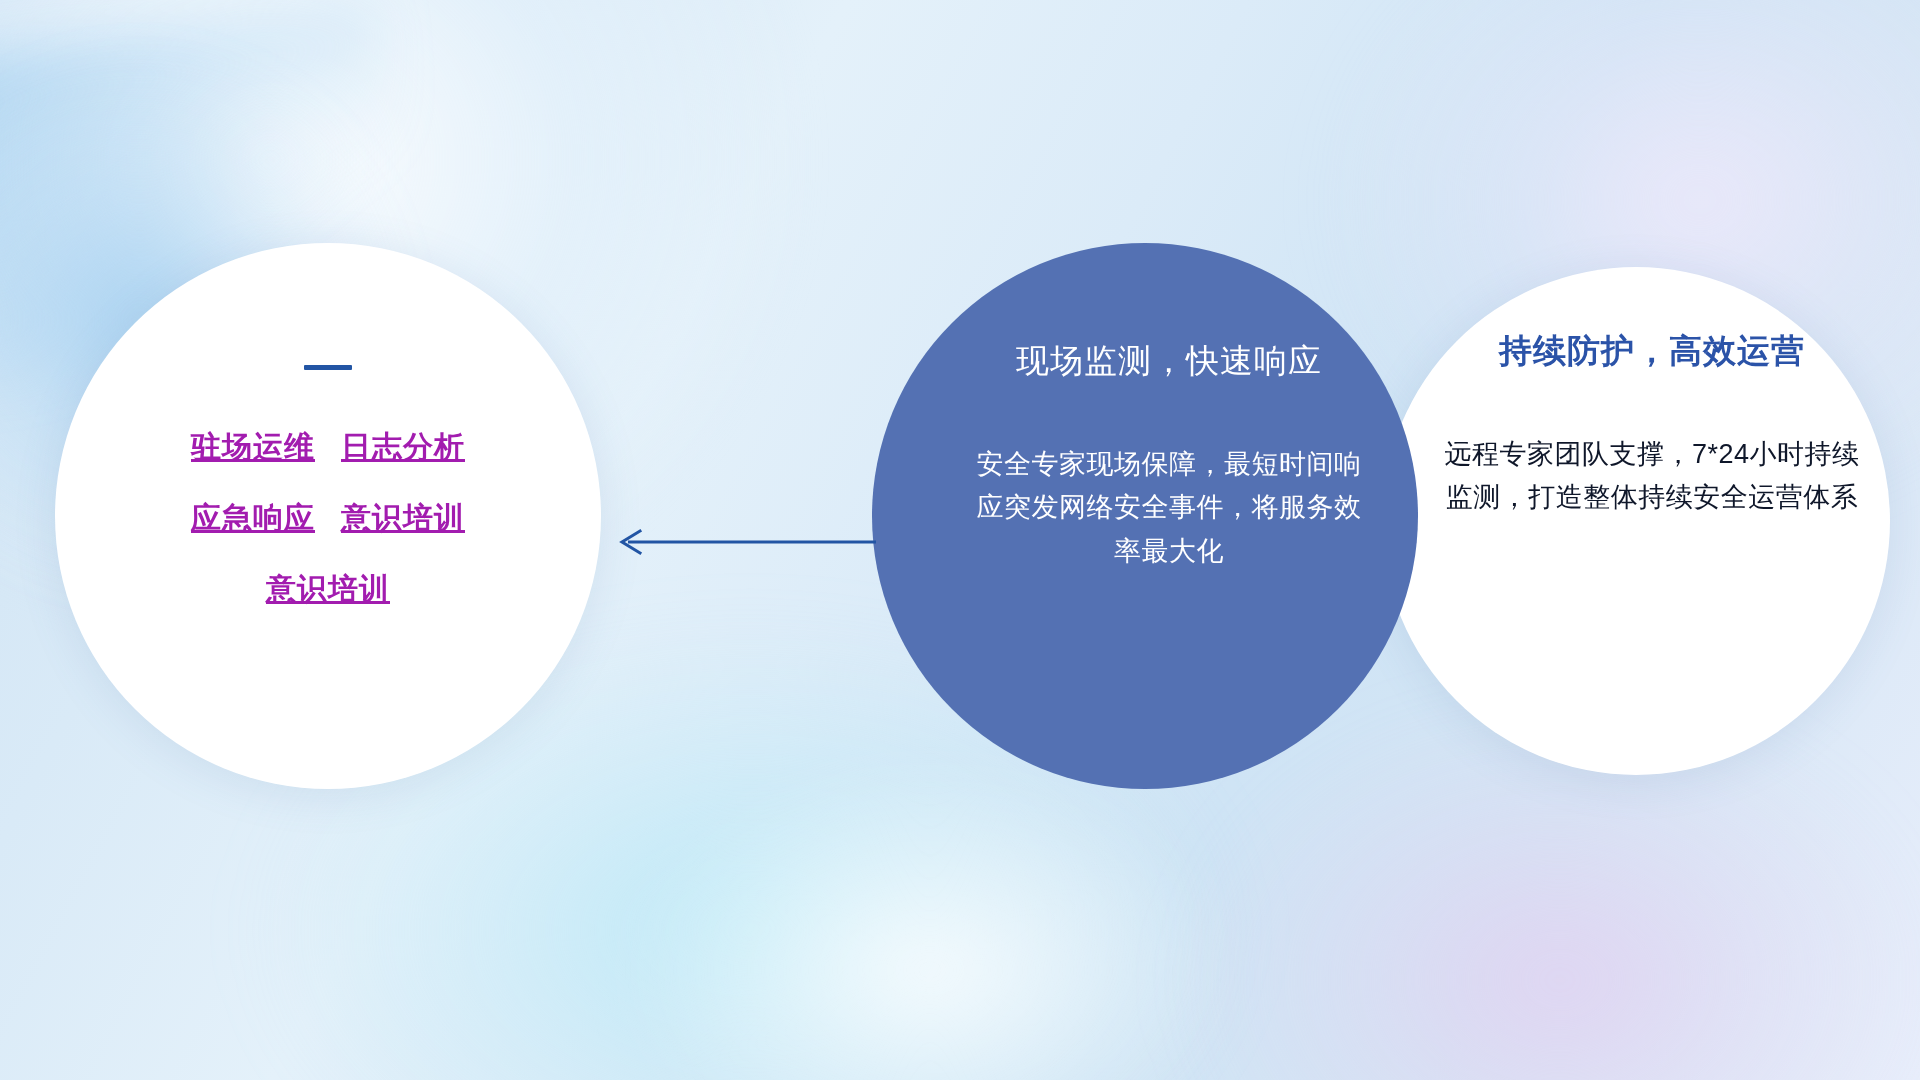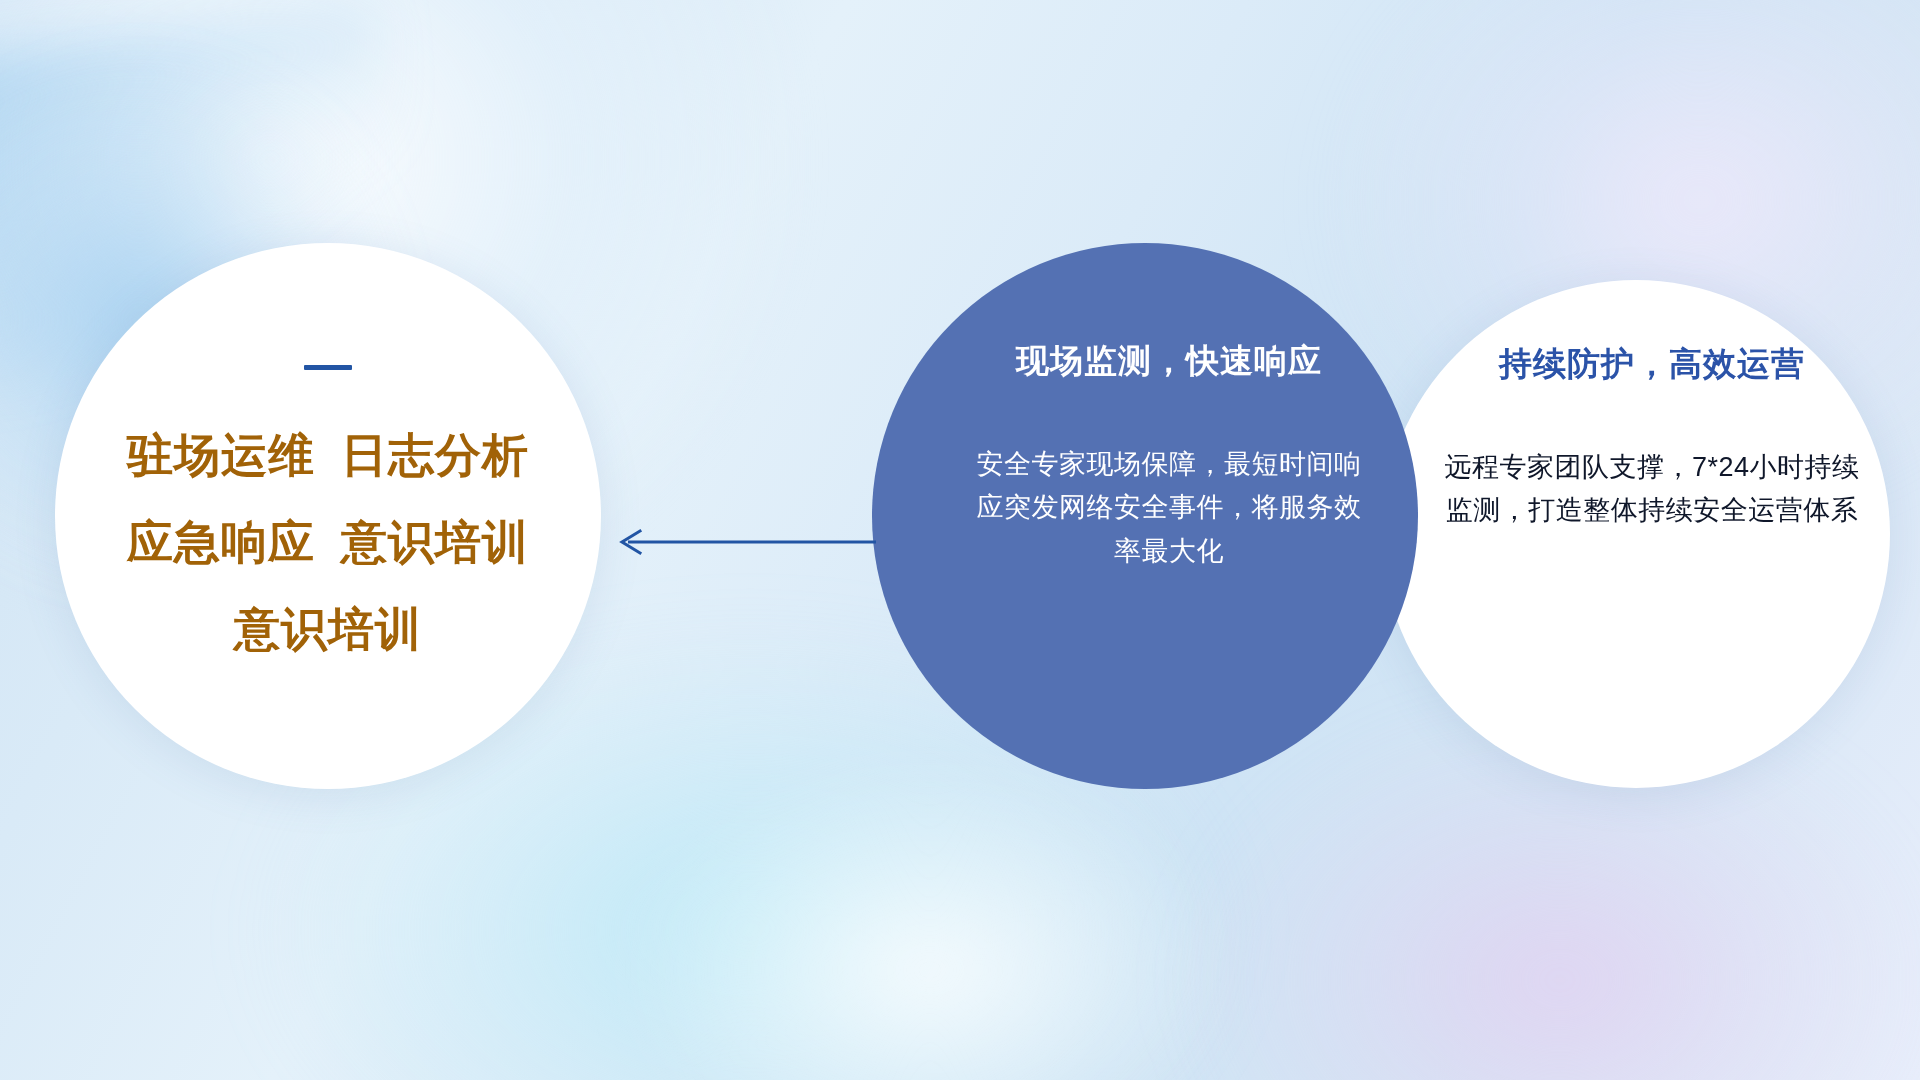--- a/index.html
+++ b/index.html
@@ -94,21 +94,21 @@
     left: 55px;
     top: 243px;
     width: 546px;
     height: 546px;
     background: #ffffff;
     box-shadow: 0 6px 44px rgba(90,130,175,0.14);
   }
 
   #circle-right {
     left: 1382px;
-    top: 280px;
+    top: 267px;
     width: 508px;
     height: 508px;
     background: #ffffff;
     box-shadow: 0 6px 44px rgba(90,130,175,0.14);
   }
 
   #circle-center {
     left: 872px;
     top: 243px;
     width: 546px;
@@ -126,43 +126,44 @@
     padding: 0 48px;
   }
   .accent-rule {
     width: 48px;
     height: 5px;
     background: #2255a4;
     margin: 0 auto 62px auto;
     border-radius: 1px;
   }
   .left-line {
-    font-size: 46px;
+    font-size: 30px;
     font-weight: bold;
-    color: #a16207;
+    color: #a21caf;
     letter-spacing: 1px;
     line-height: 1.0;
     margin-bottom: 41px;
     white-space: nowrap;
+    text-decoration: underline;
   }
   .left-line .gap { display: inline-block; width: 26px; }
   .left-line:last-child { margin-bottom: 7px; }
 
   
   #circle-center .inner {
     position: absolute;
     left: 0; right: 0;
     top: 98px;
     padding: 0 44px 0 92px;
     text-align: center;
     box-sizing: border-box;
   }
   .center-title {
     font-size: 33px;
-    font-weight: bold;
+    font-weight: normal;
     color: #ffffff;
     letter-spacing: 1px;
     line-height: 1.2;
     white-space: nowrap;
   }
   .center-body {
     margin-top: 62px;
     font-size: 27px;
     color: #ffffff;
     line-height: 1.62;

